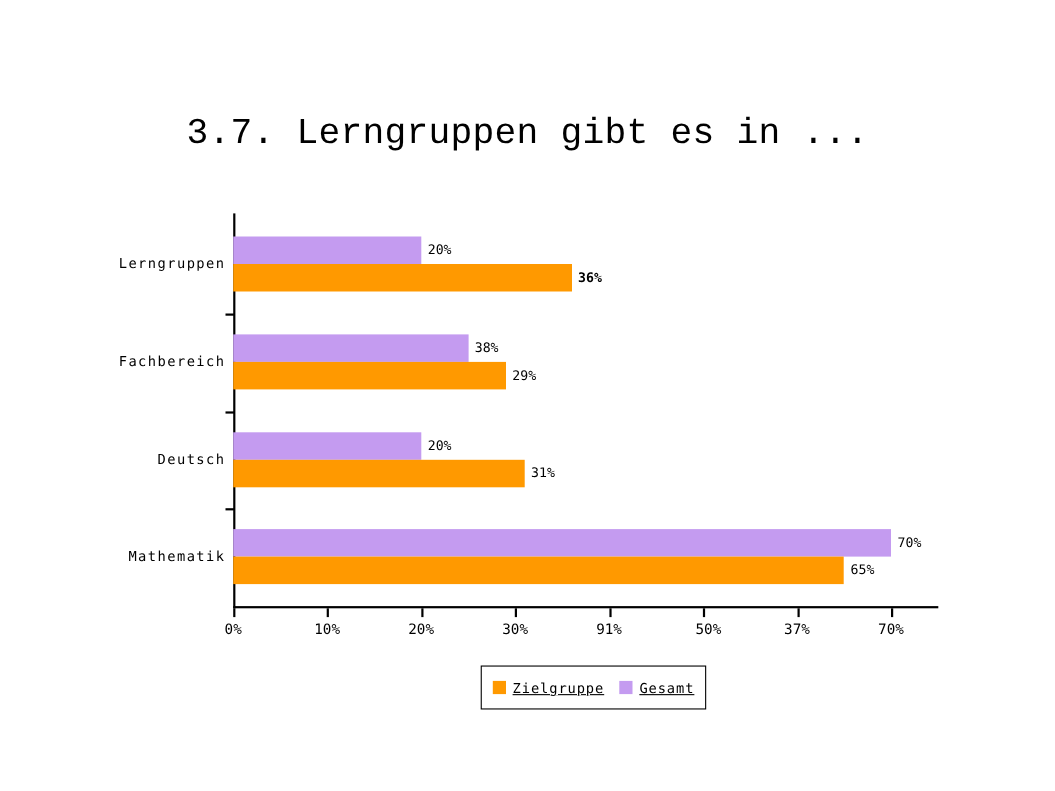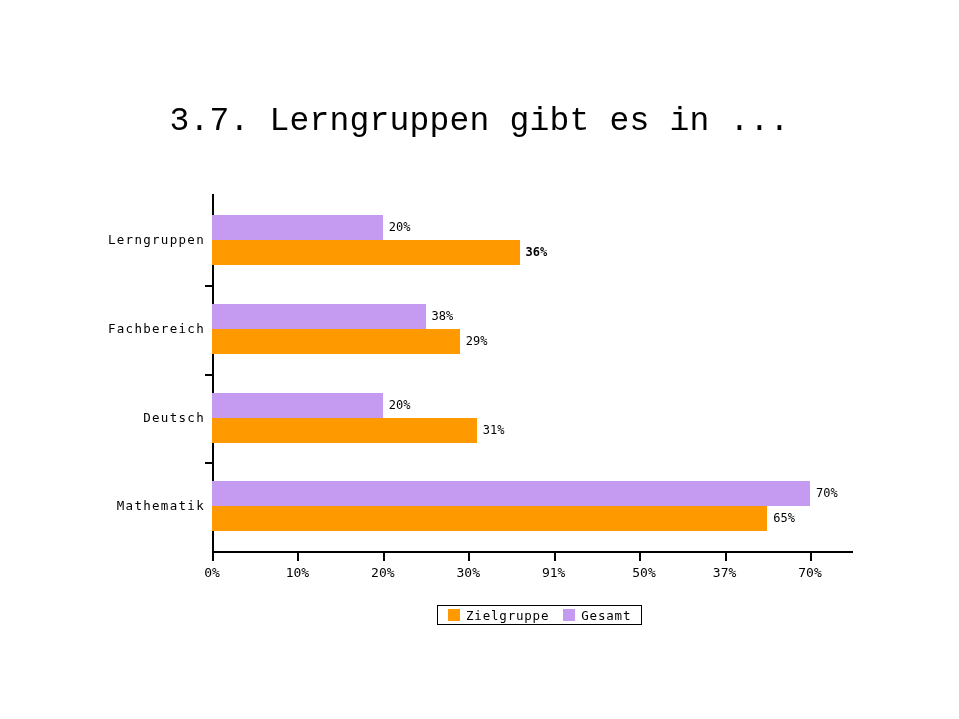--- a/index.html
+++ b/index.html
@@ -101,27 +101,28 @@
     font-family: "DejaVu Sans Mono", "Liberation Mono", monospace;
     font-size: 13px;
     color: #000000;
     white-space: nowrap;
   }
   
   .legend {
     position: absolute;
     left: 437px;
     top: 605px;
-    height: 20px;
+    height: 40px;
     border: 1px solid #000000;
     background: #ffffff;
     display: flex;
     align-items: center;
     padding: 0 10px;
     box-sizing: border-box;
+    text-decoration: underline;
   }
   .legend-entry {
     display: flex;
     align-items: center;
     margin-right: 14px;
   }
   .legend-entry:last-child { margin-right: 0; }
   .legend-swatch {
     width: 12px;
     height: 12px;

